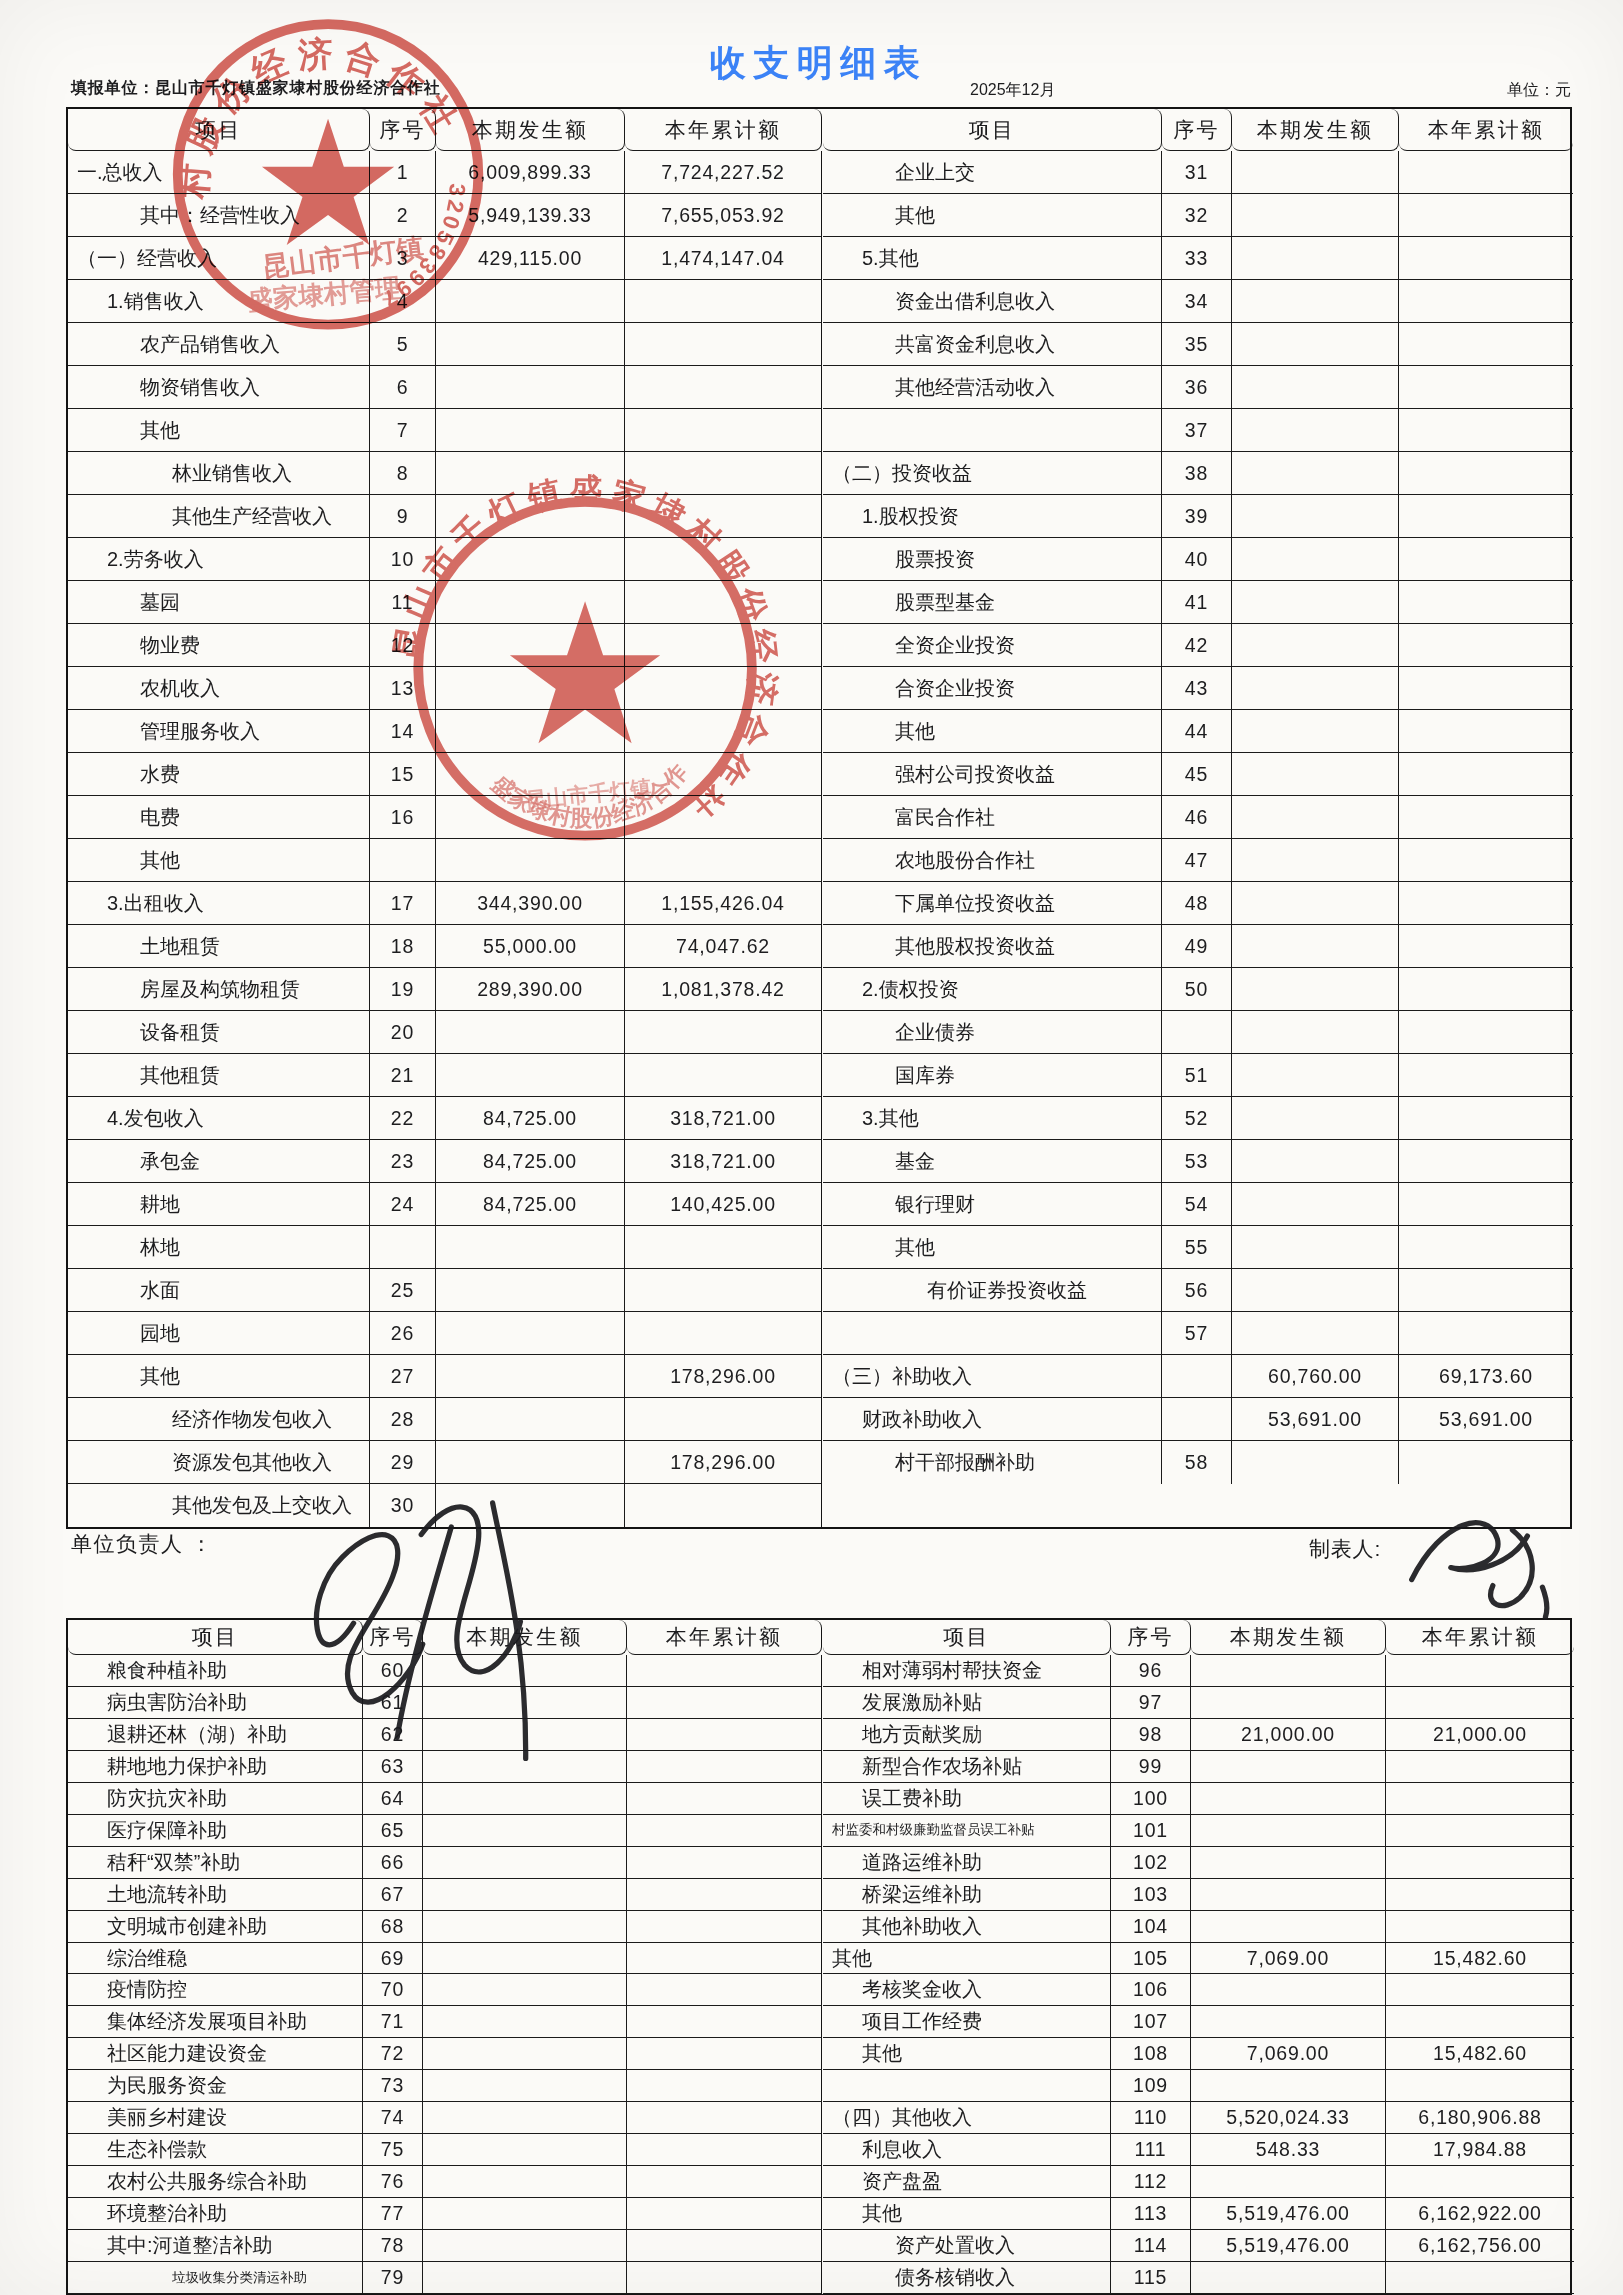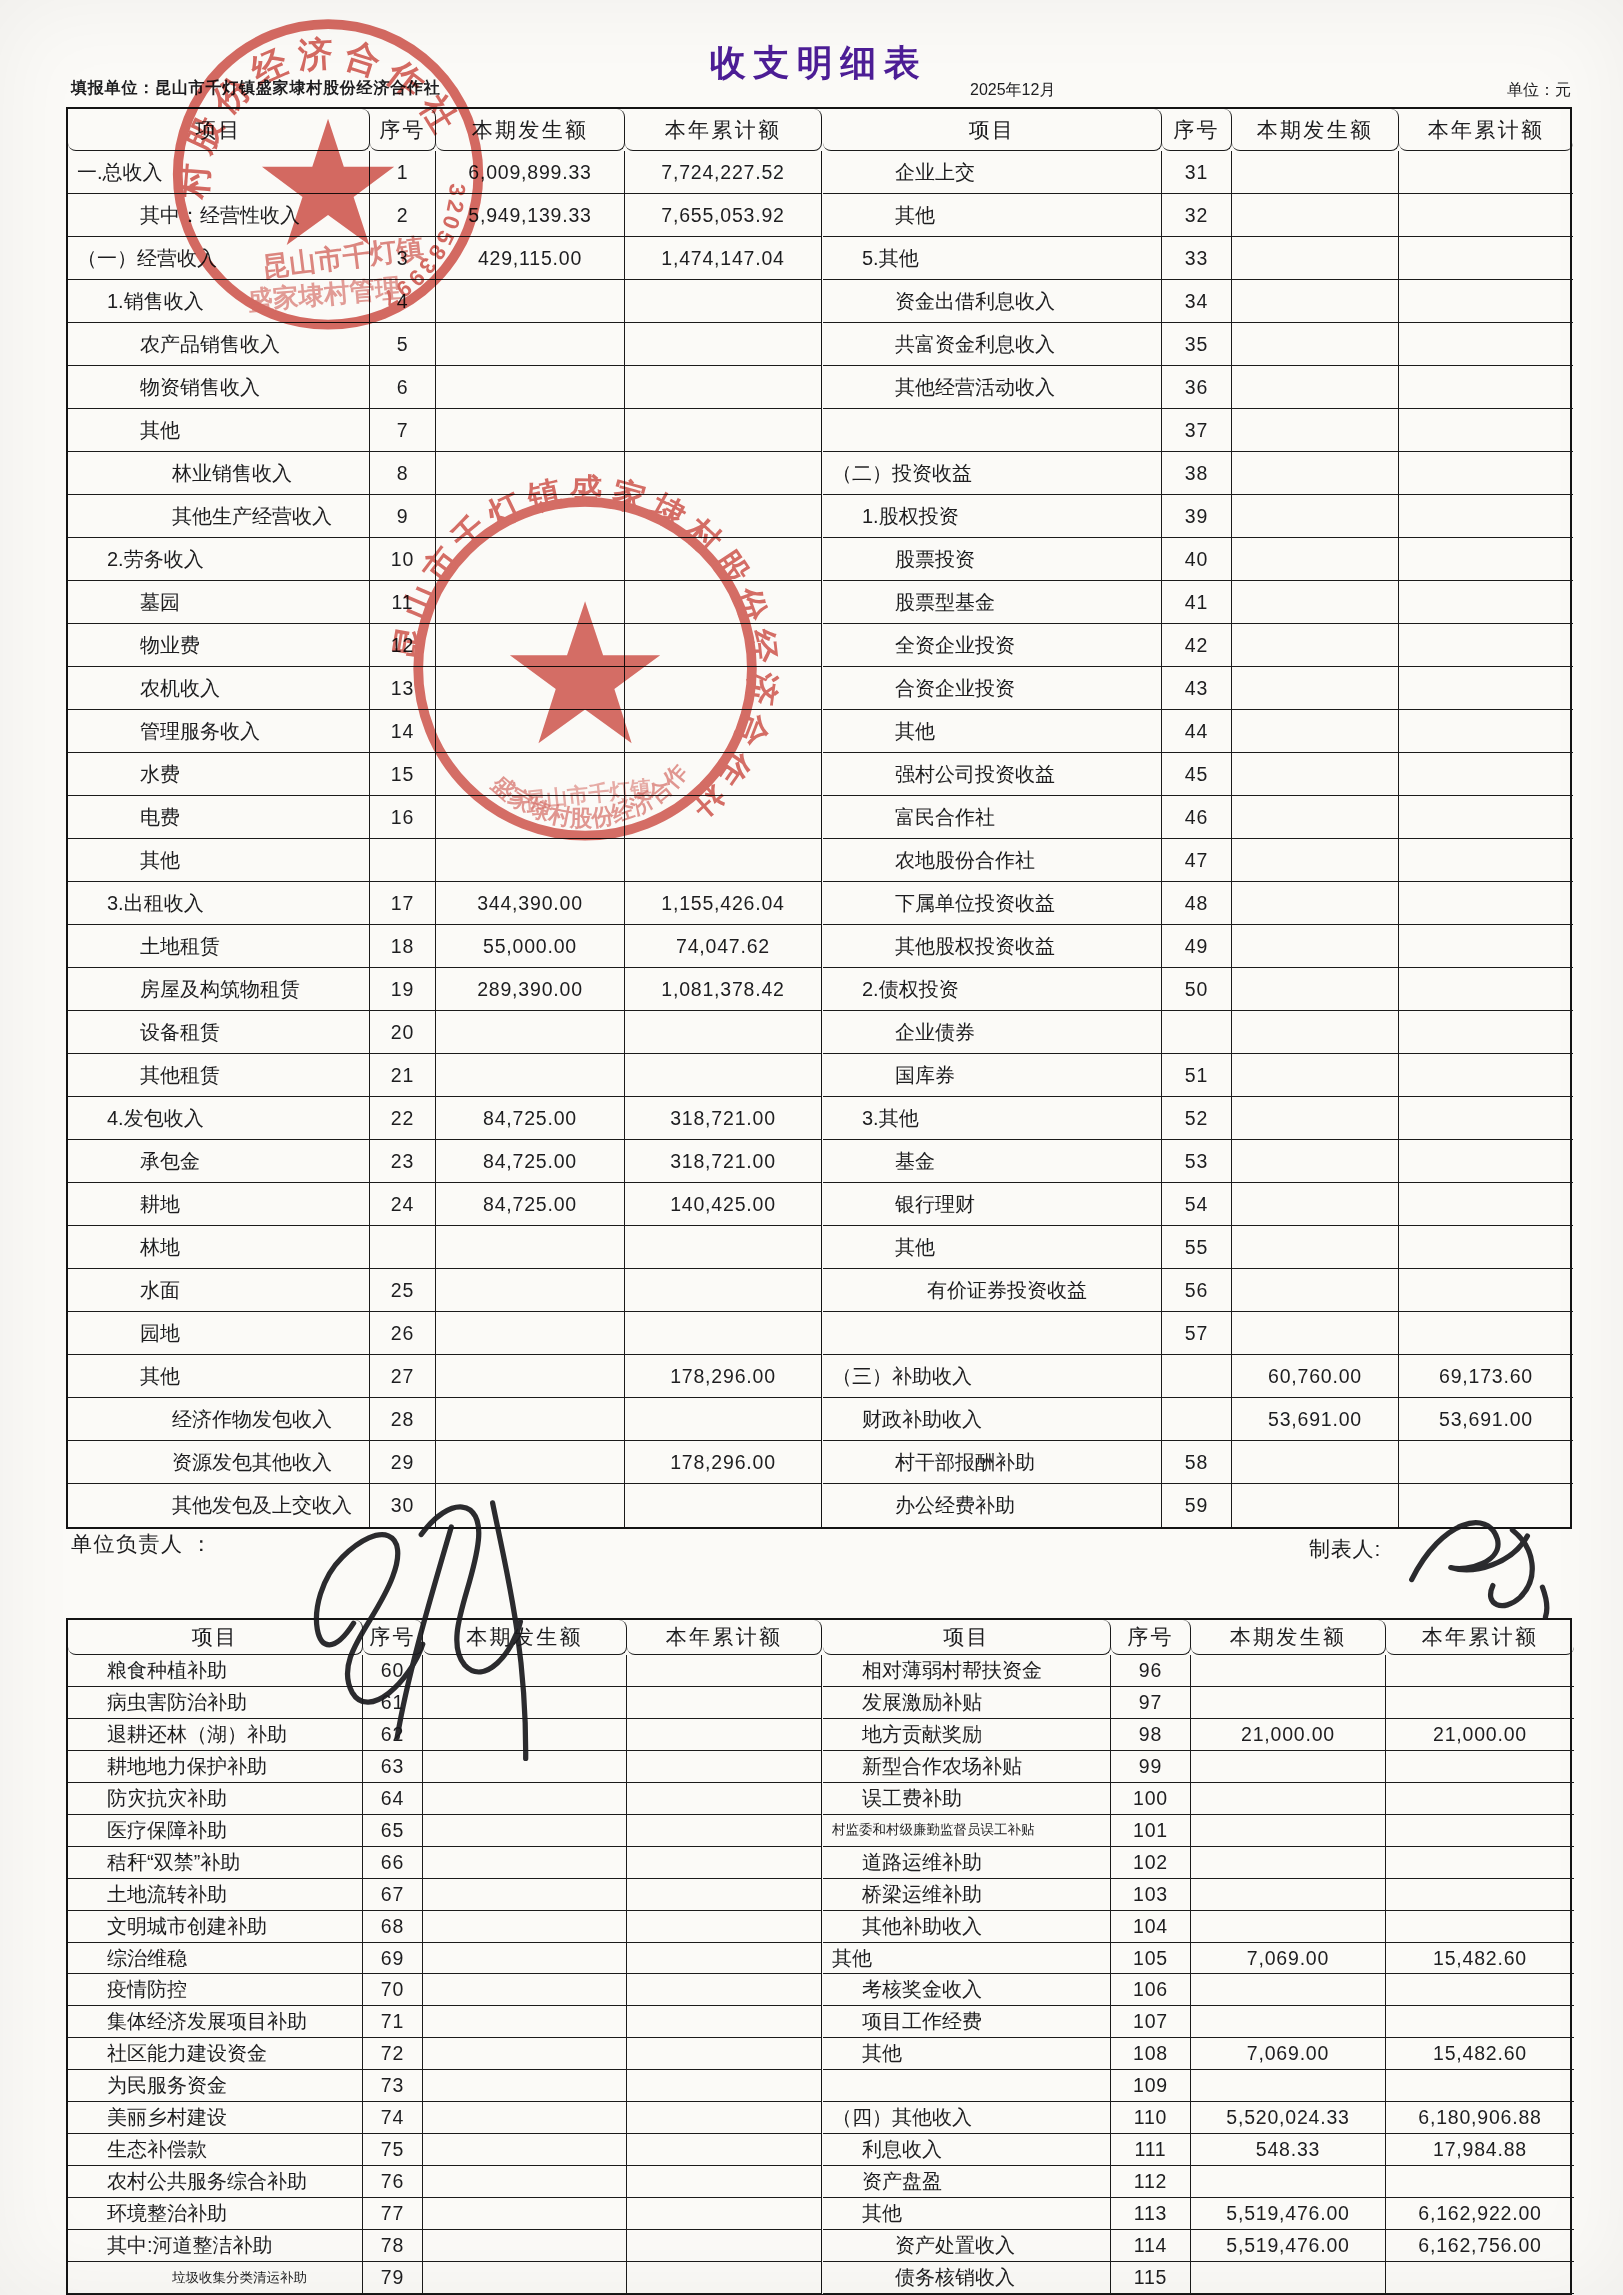--- a/index.html
+++ b/index.html
@@ -7,21 +7,21 @@
     position:relative;
     width:1624px;height:2295px;
     background:#fbfaf7;
     overflow:hidden;
     font-family:"Liberation Sans","DejaVu Sans",sans-serif;
     color:#1d1d1f;
     box-shadow:inset 0 0 90px rgba(0,0,0,0.05);
   }
   .title{
     position:absolute;left:50%;top:39px;transform:translateX(-47%);
-    font-size:36px;letter-spacing:7.5px;font-weight:bold;color:#4c1d95;
+    font-size:36px;letter-spacing:7.5px;font-weight:bold;color:#3b82f6;
   }
   .infoline{position:absolute;left:0;top:78px;width:100%;height:30px;font-size:16px;}
   .report-unit{position:absolute;left:71px;top:0;font-weight:bold;letter-spacing:0.8px;}
   .period{position:absolute;left:970px;top:1.5px;}
   .unit-label{position:absolute;right:53px;top:1.5px;}
   .tbl{
     position:absolute;left:66px;width:1506px;
     display:flex;flex-direction:row;
     border:2.3px solid #141414;
     box-sizing:border-box;
@@ -465,26 +465,20 @@
           <div class="cell-no"></div>
           <div class="cell-num">53,691.00</div>
           <div class="cell-num">53,691.00</div>
         </div>
         <div class="trow">
           <div class="cell-item ind2">村干部报酬补助</div>
           <div class="cell-no">58</div>
           <div class="cell-num"></div>
           <div class="cell-num"></div>
         </div>
-        <div class="trow">
-          <div class="cell-item ind2">办公经费补助</div>
-          <div class="cell-no">59</div>
-          <div class="cell-num"></div>
-          <div class="cell-num"></div>
-        </div>
       </div>
   </div>
 
   <div class="footerline">
     <span class="manager-label">单位负责人 ：</span>
     <span class="preparer-label">制表人:</span>
   </div>
 
   <div class="tbl tbl2">
     <div class="half t2l" id="t2l">

